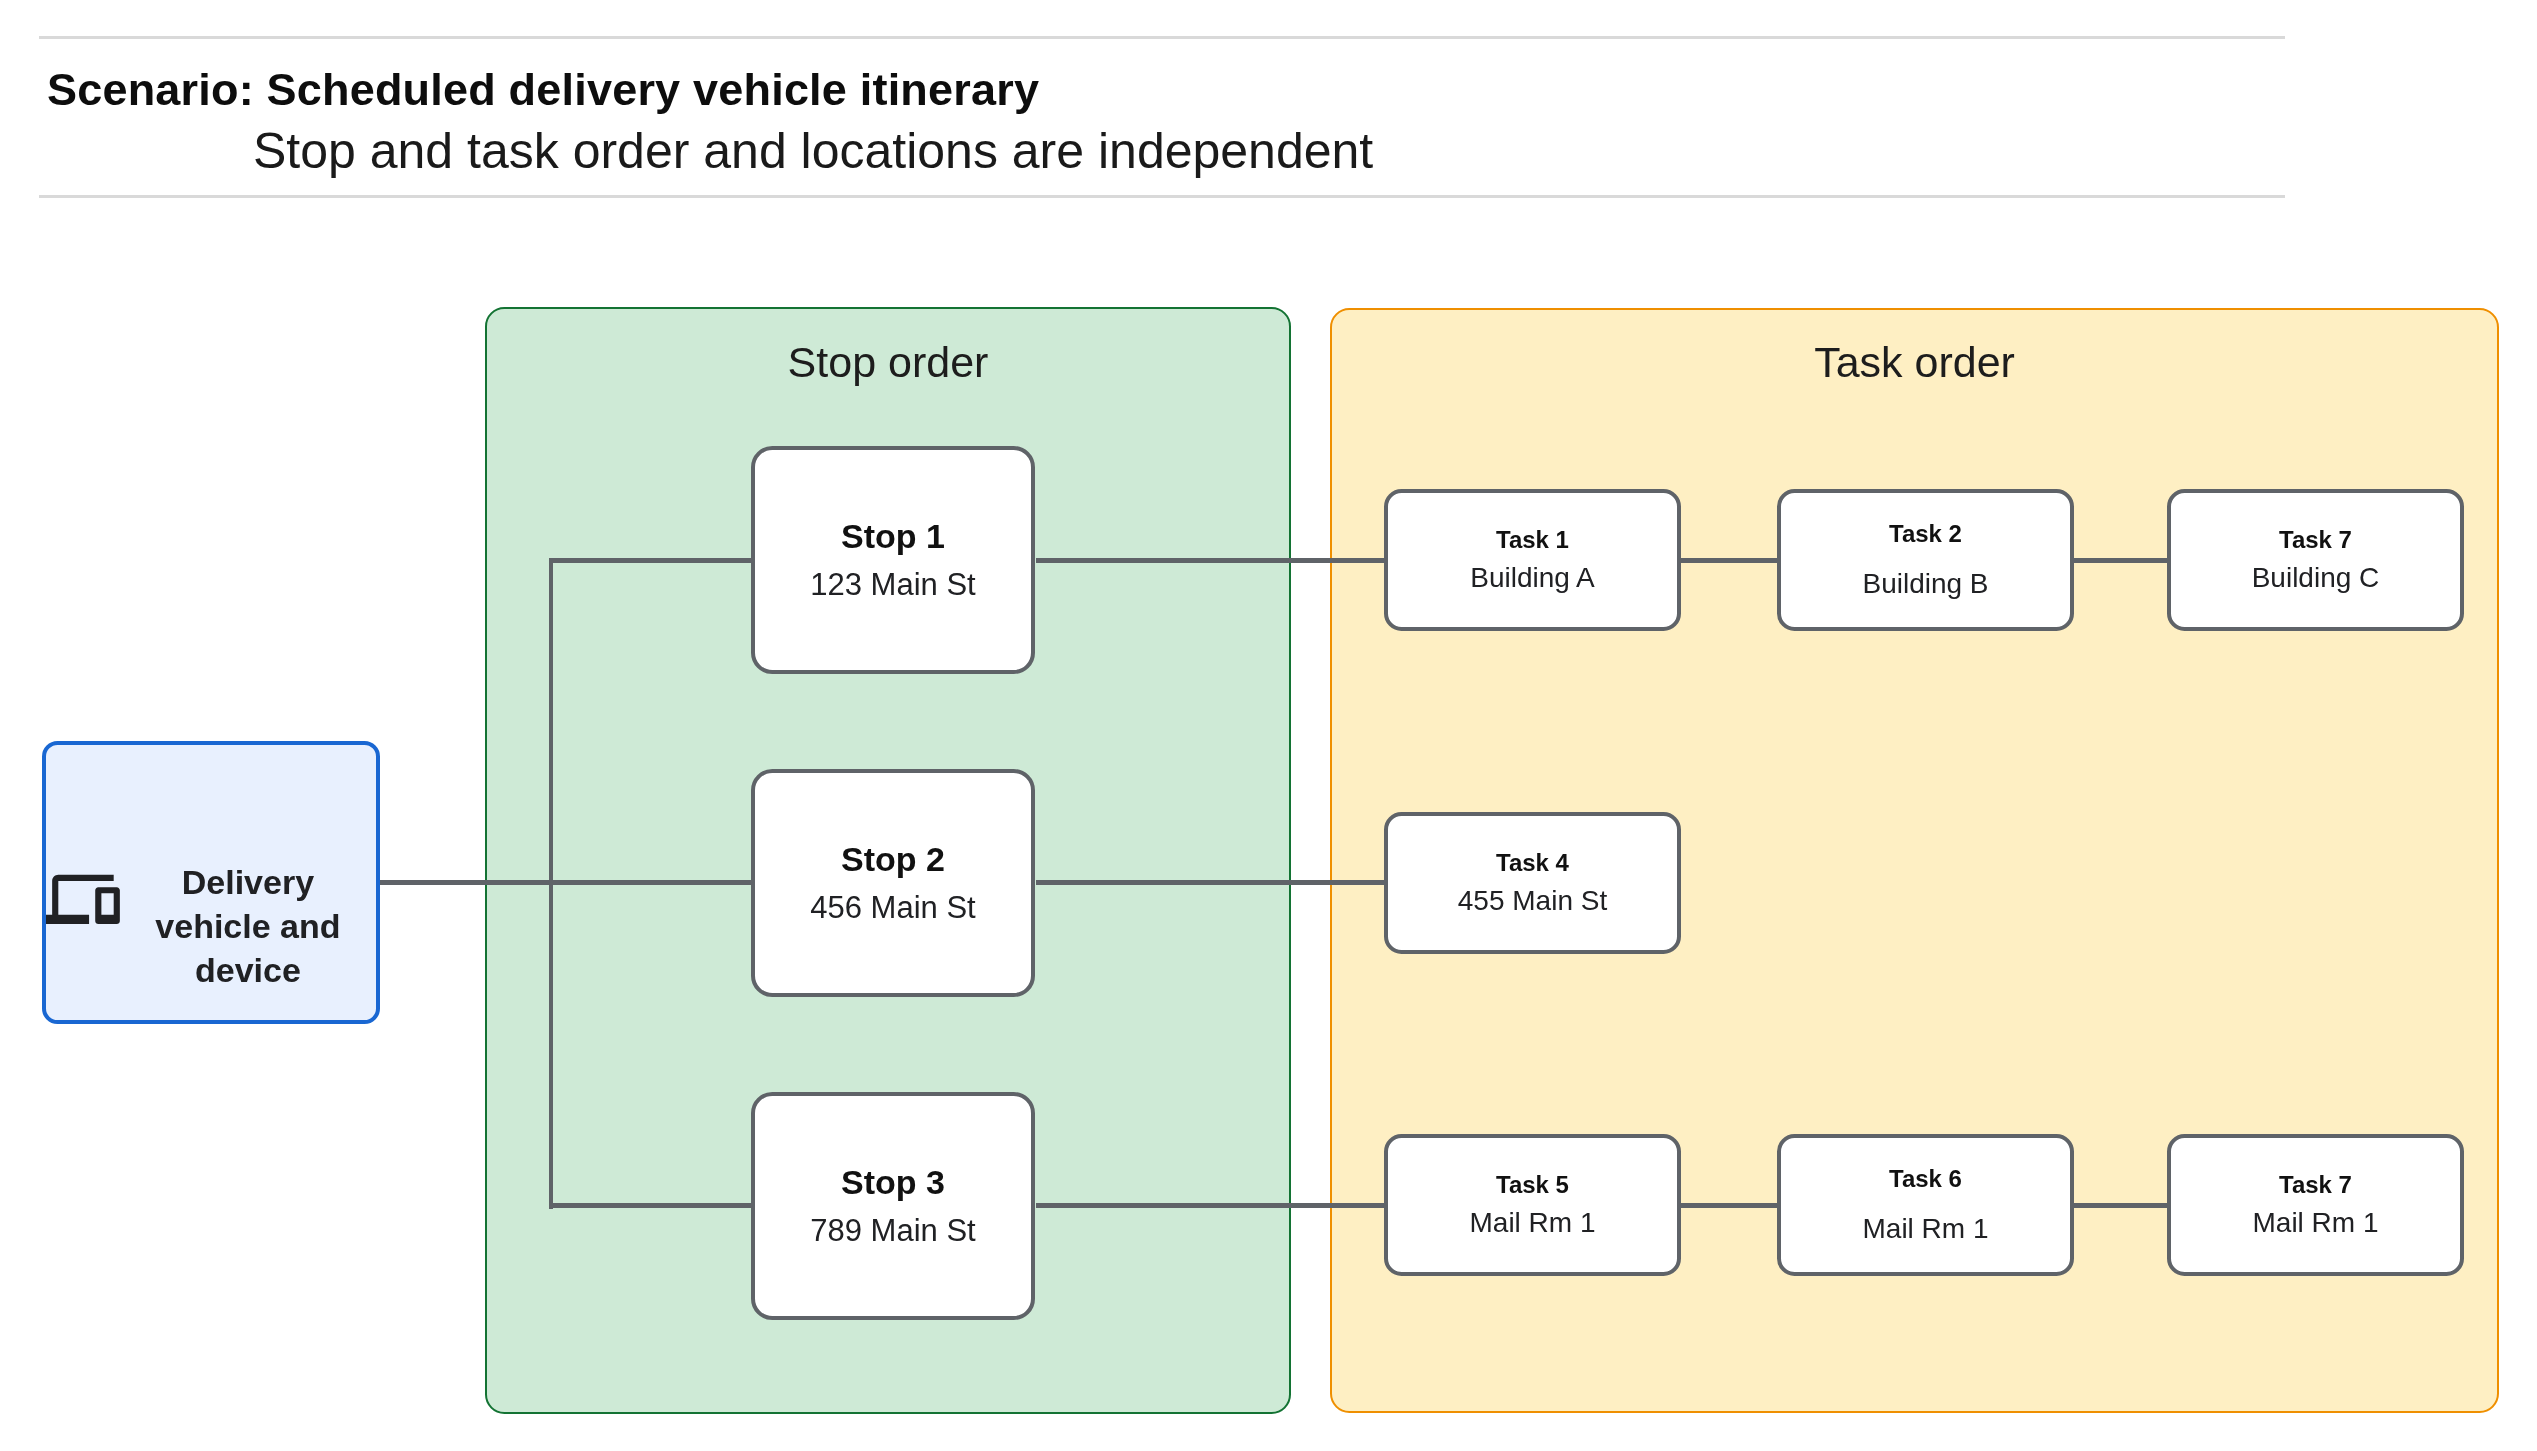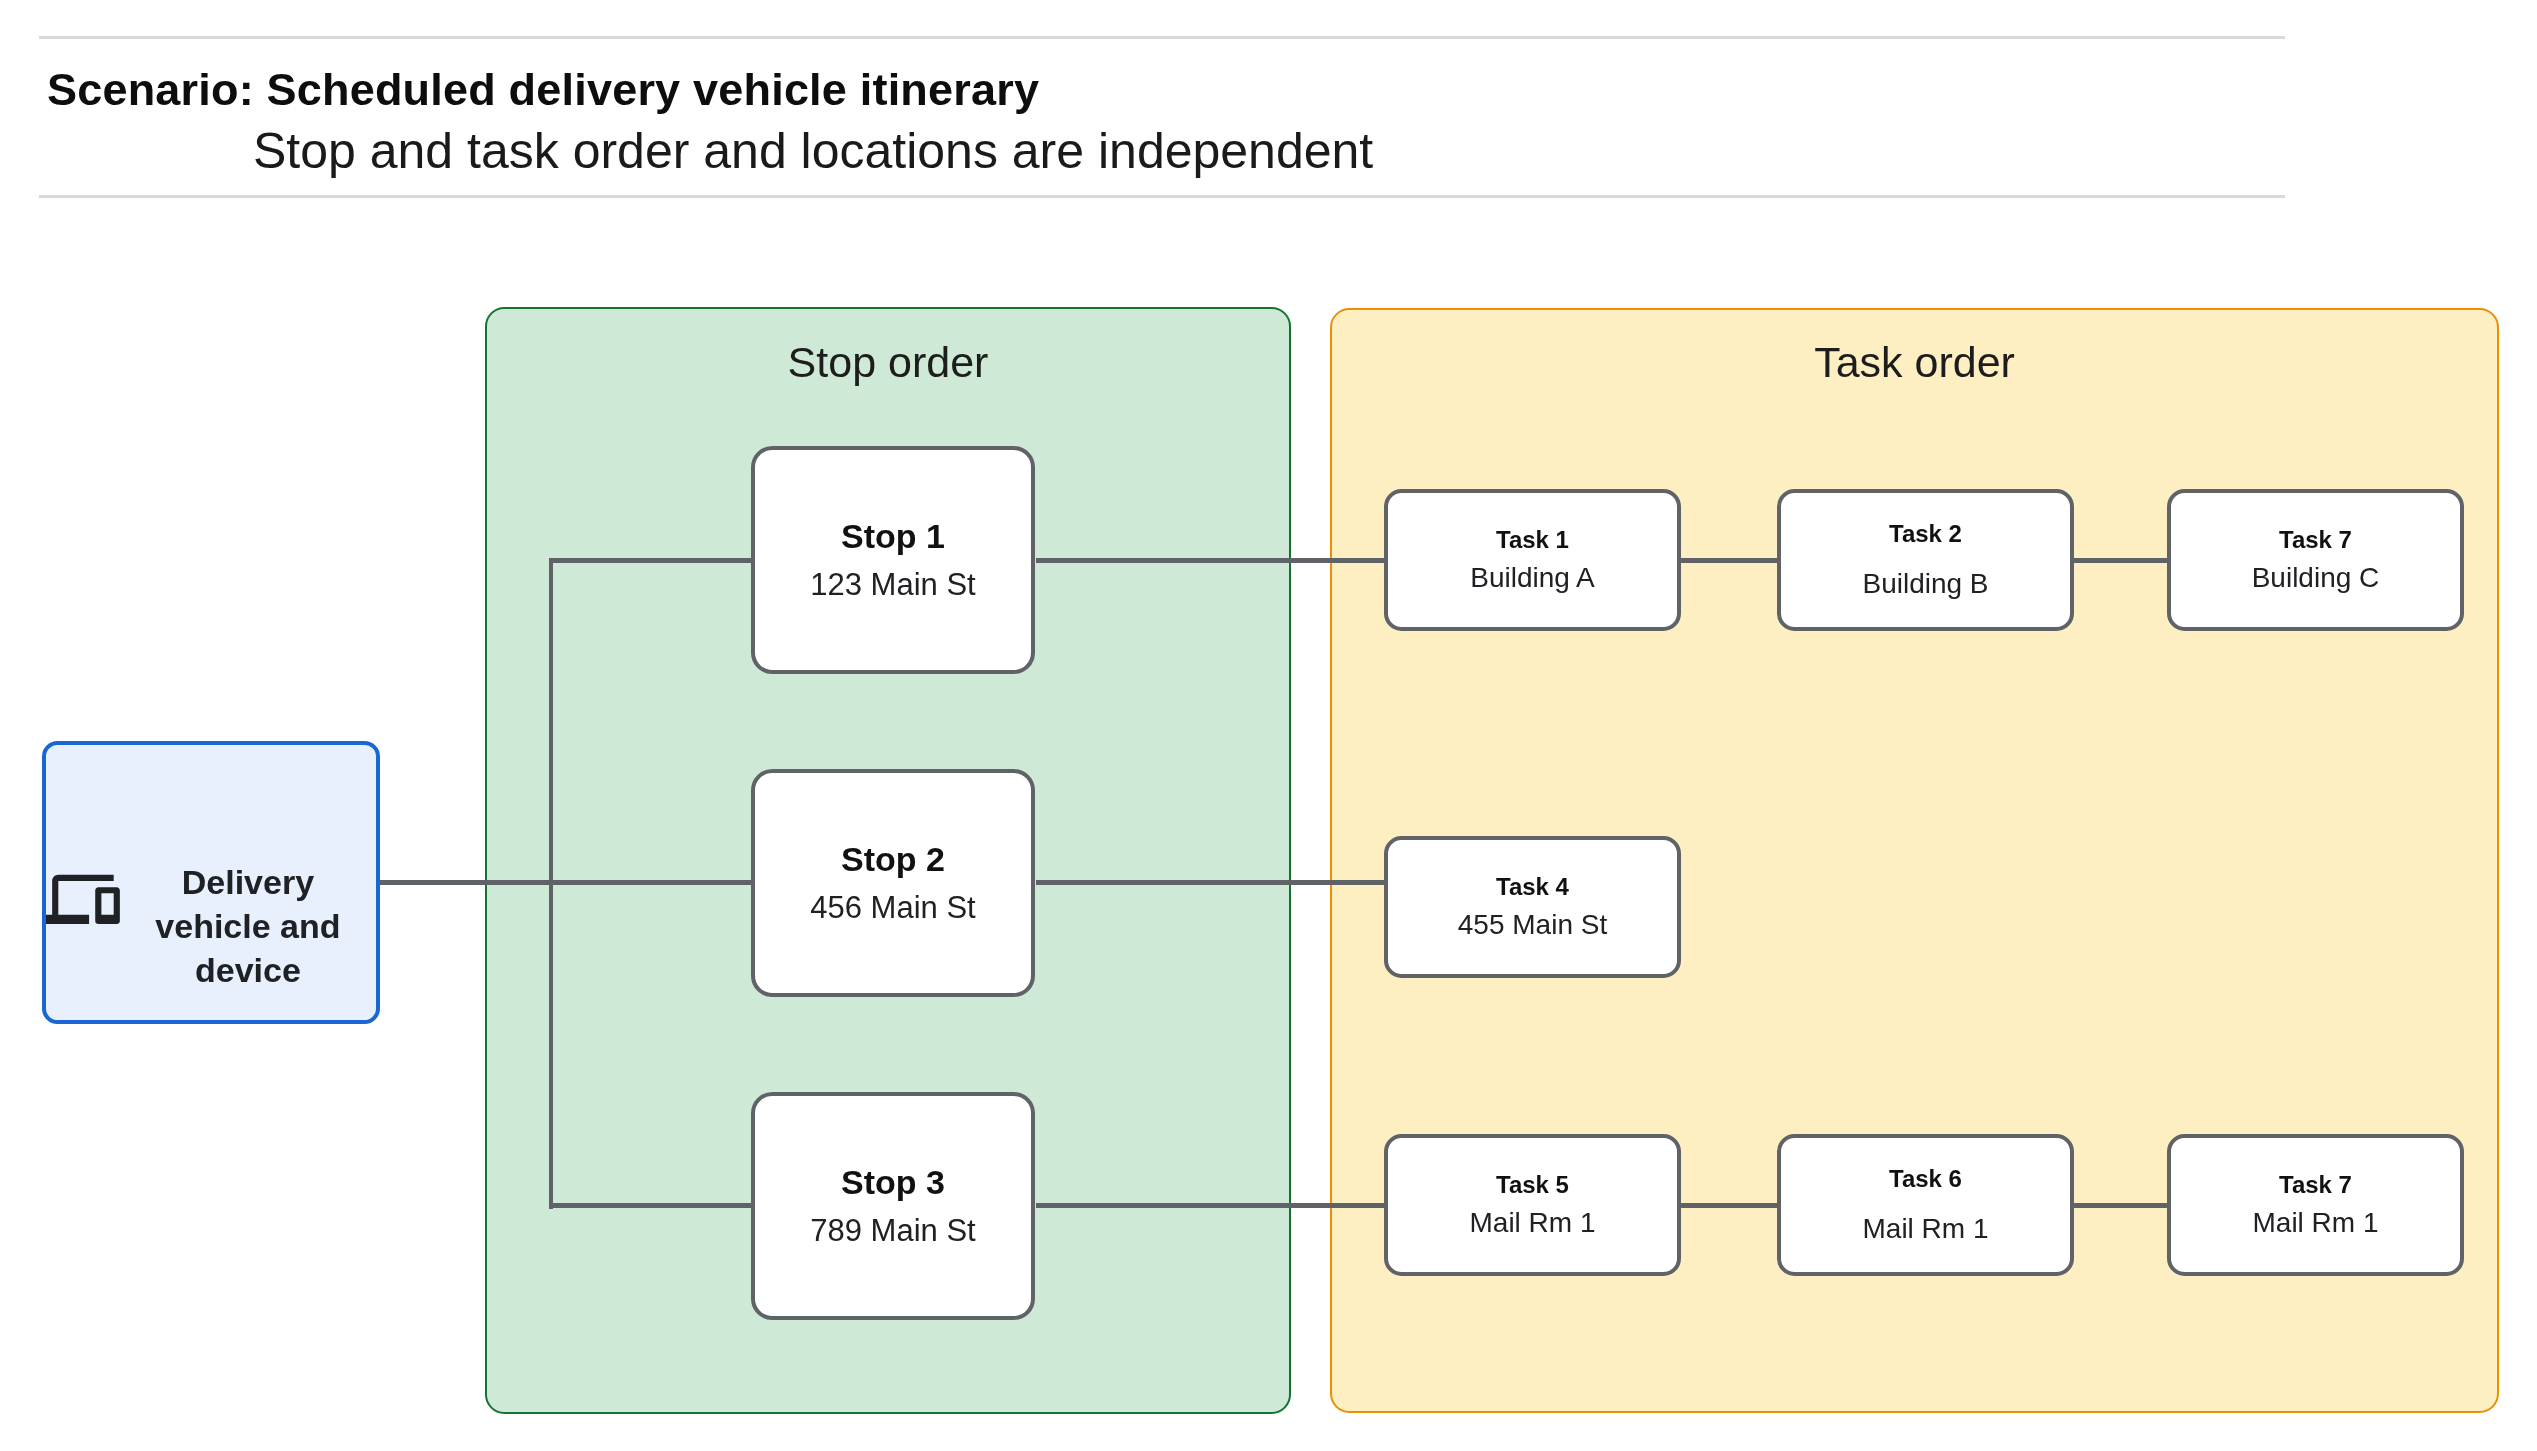--- a/index.html
+++ b/index.html
@@ -131,21 +131,21 @@
   .task-node {
     width: 297px; height: 142px;
     border-radius: 17.5px;
   }
   .task-node .node-title { font-size: 24px; margin-bottom: 8.7px; }
   .task-node .node-sub { font-size: 28px; }
   .task-node.c1 { left: 1384px; }
   .task-node.c2 { left: 1777px; gap: 12px; }
   .task-node.c3 { left: 2167px; }
   .task-node.r1 { top: 489px; }
-  .task-node.r2 { top: 836px; }
+  .task-node.r2 { top: 812px; }
   .task-node.r3 { top: 1134px; }
 
   
   .edge {
     position: absolute;
     background: #5f6368;
   }
   .edge.h { height: 4.8px; }
   .edge.v { width: 3.9px; }
 </style>

